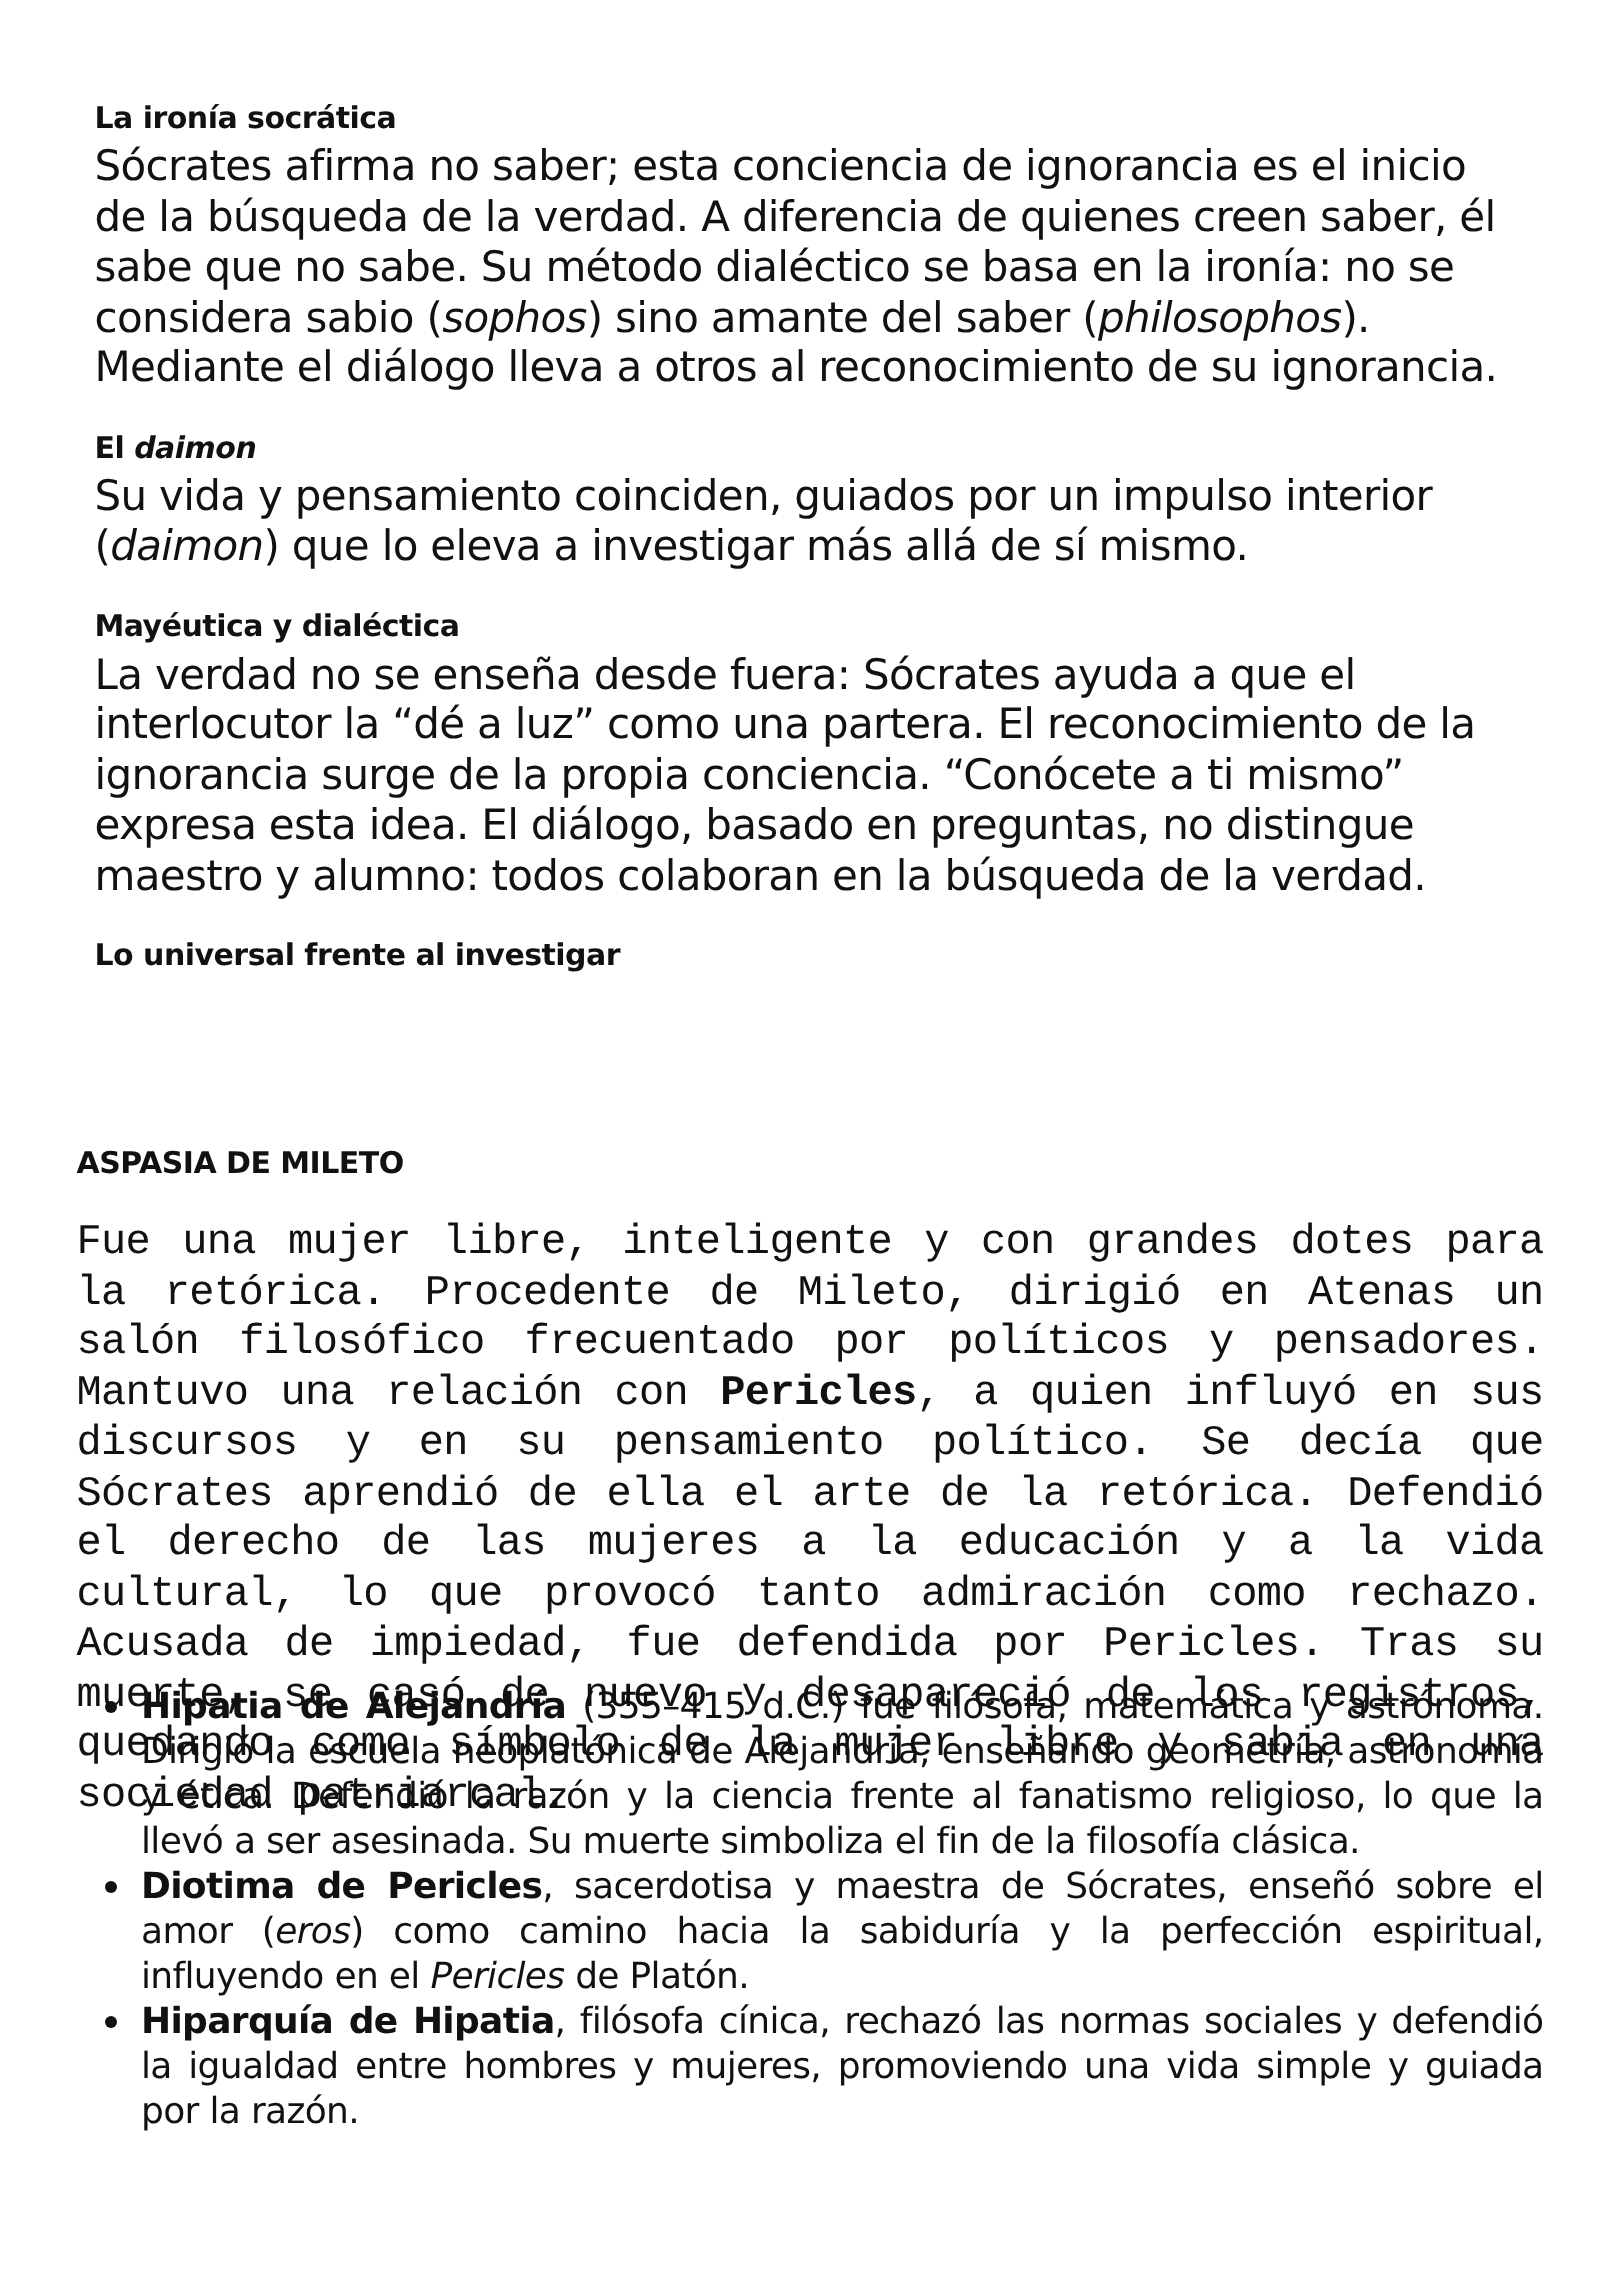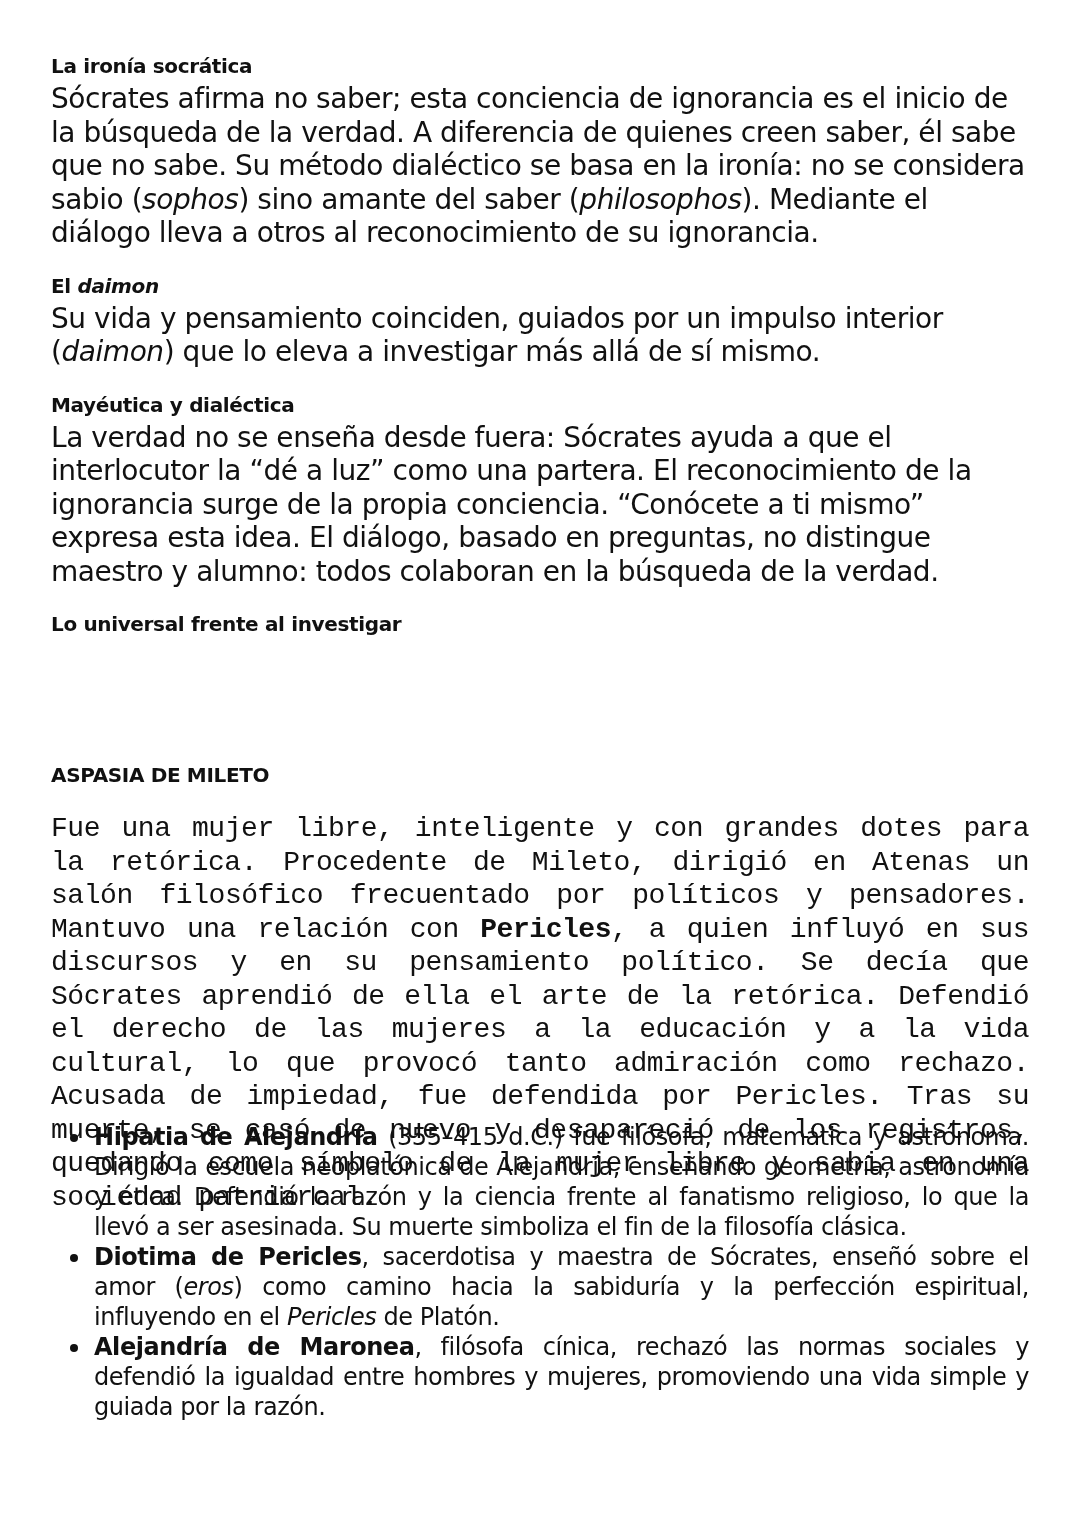--- a/index.html
+++ b/index.html
@@ -1,21 +1,21 @@
 <!DOCTYPE html>
 <html><head>
 <meta charset="utf-8">
 <style>
   html, body { margin: 0; padding: 0; background: #ffffff; }
   body {
     width: 1080px; height: 1526px; overflow: hidden; position: relative;
     font-family: "DejaVu Sans", sans-serif; color: #111111;
   }
   .page { position: absolute; left: 51px; top: 50px; width: 980px; }
-  .section { margin: 0; }
+  .section { margin: 12px; }
   .heading {
     font-weight: bold; font-size: 20px; line-height: 32px; margin: 0;
     letter-spacing: -0.35px;
   }
   .body-text {
     font-size: 28px; line-height: 33.5px; margin: 0;
     letter-spacing: -0.45px;
   }
   .justify { text-align: justify; font-family: Liberation Mono, monospace; }
   .sub { margin-bottom: 20px; }
@@ -67,16 +67,16 @@
     <li>
       <span class="bullet"></span>
       <span><b>Hipatia de Alejandría</b> (355–415 d.C.) fue filósofa, matemática y astrónoma. Dirigió la escuela neoplatónica de Alejandría, enseñando geometría, astronomía y ética. Defendió la razón y la ciencia frente al fanatismo religioso, lo que la llevó a ser asesinada. Su muerte simboliza el fin de la filosofía clásica.</span>
     </li>
     <li>
       <span class="bullet"></span>
       <span><b>Diotima de Pericles</b>, sacerdotisa y maestra de Sócrates, enseñó sobre el amor (<i>eros</i>) como camino hacia la sabiduría y la perfección espiritual, influyendo en el <i>Pericles</i> de Platón.</span>
     </li>
     <li>
       <span class="bullet"></span>
-      <span><b>Alejandría de Maronea</b>, filósofa cínica, rechazó las normas sociales y defendió la igualdad entre hombres y mujeres, promoviendo una vida simple y guiada por la razón.</span>
+      <span><b>Hiparquía de Hipatia</b>, filósofa cínica, rechazó las normas sociales y defendió la igualdad entre hombres y mujeres, promoviendo una vida simple y guiada por la razón.</span>
     </li>
   </ul>
 </div>
 
 </body></html>

